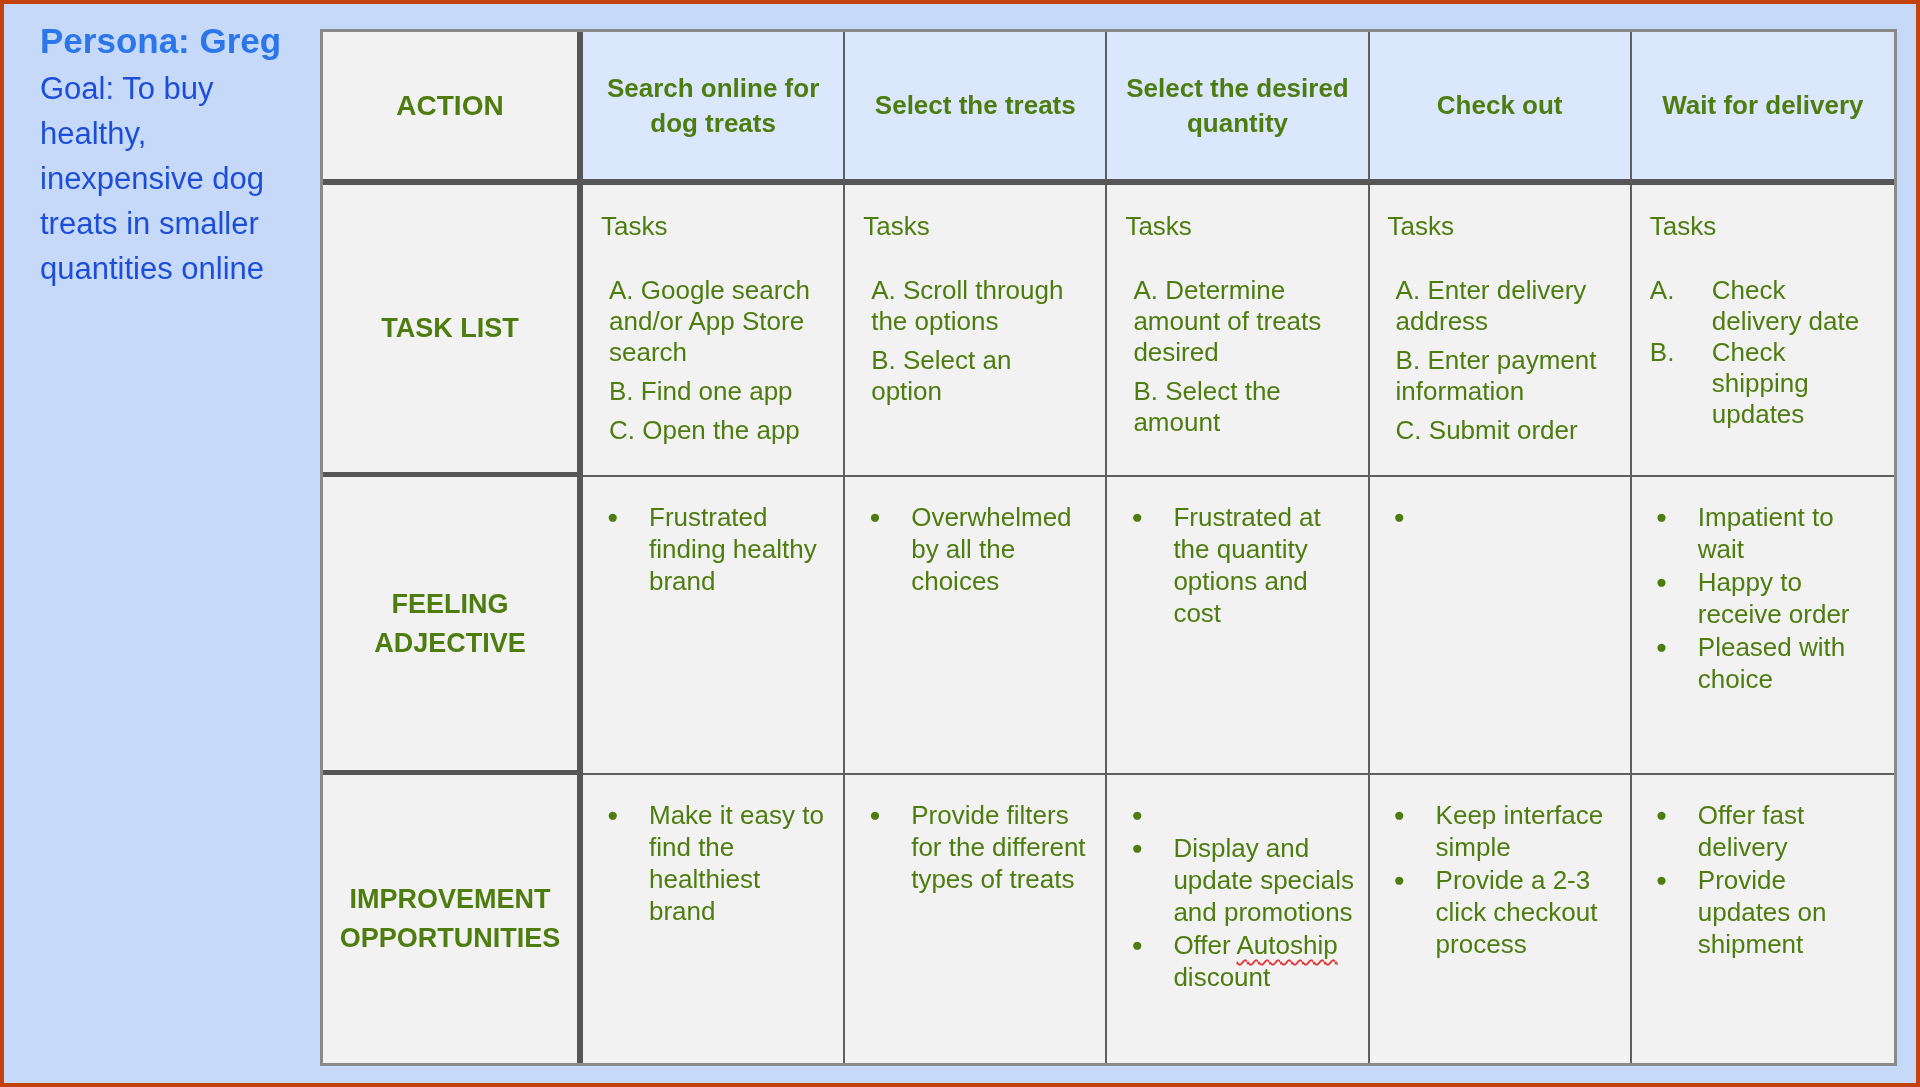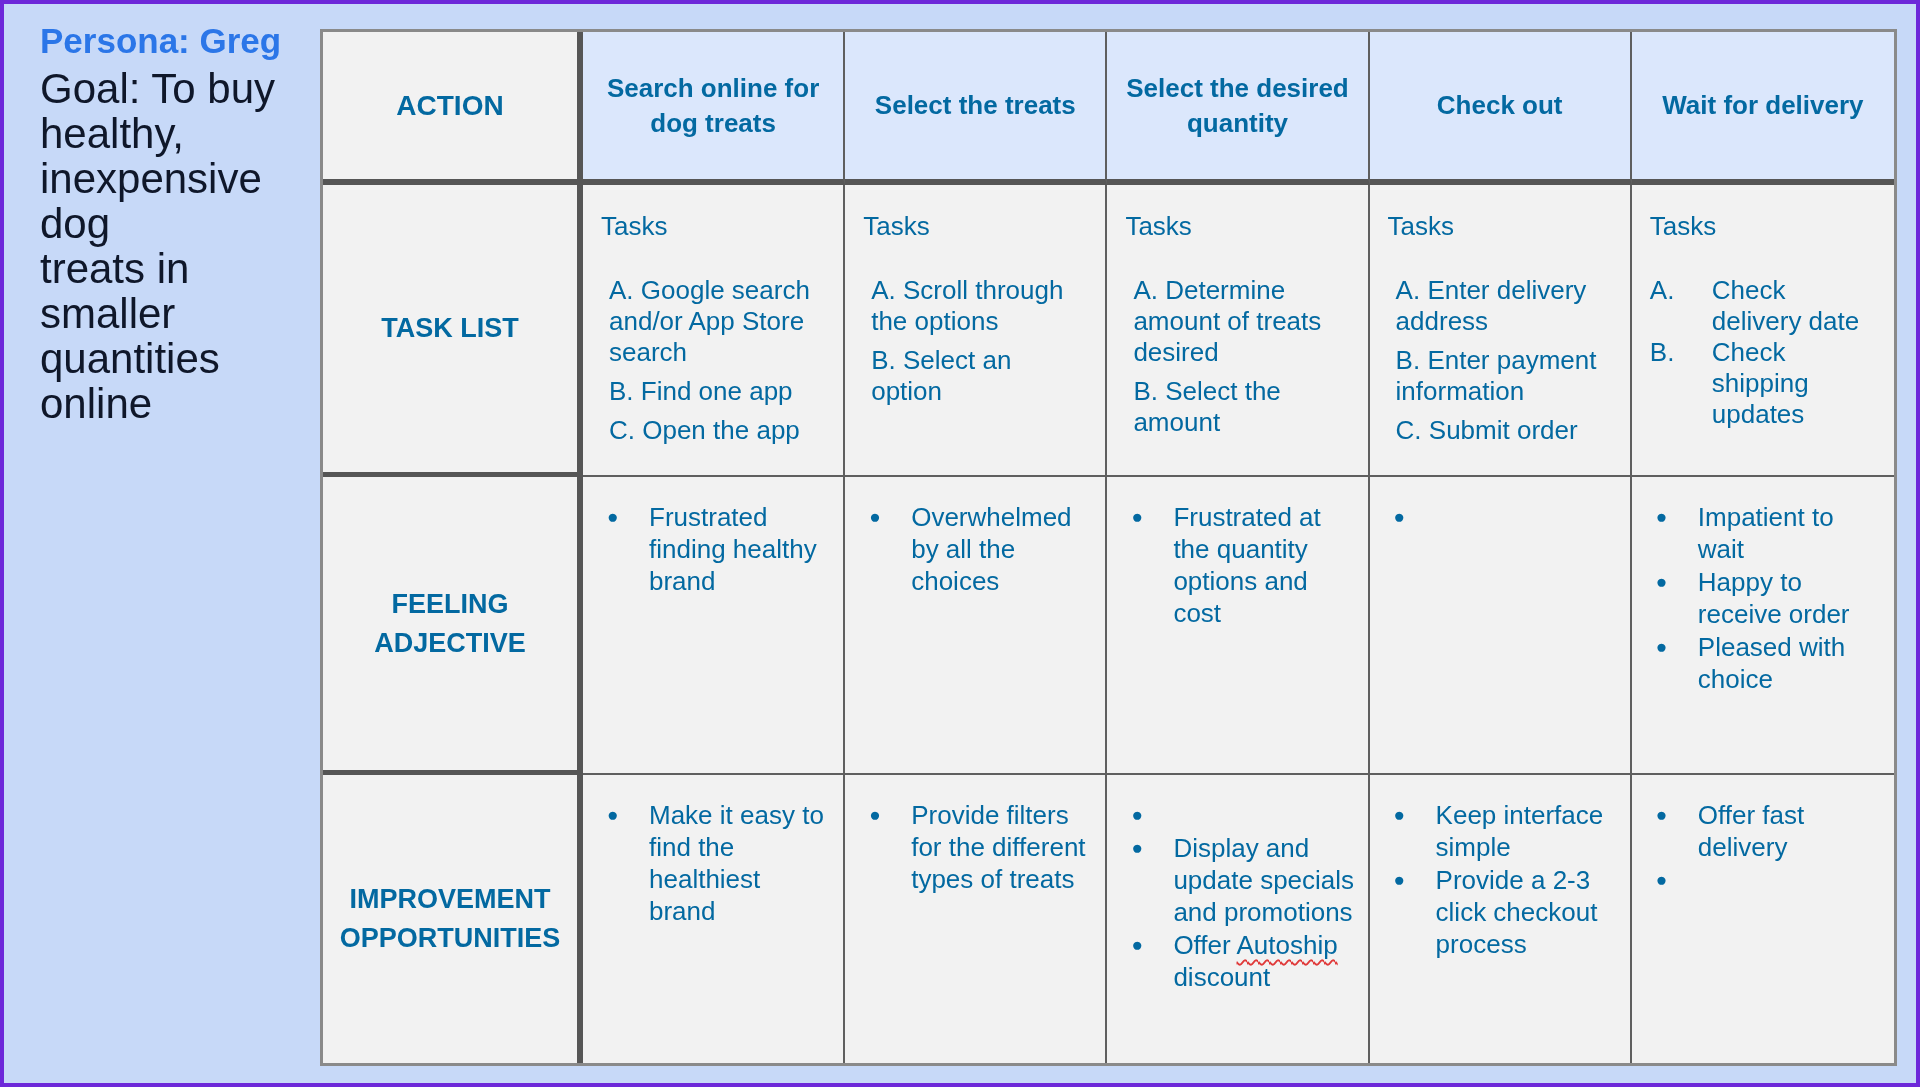--- a/index.html
+++ b/index.html
@@ -6,43 +6,43 @@
   body {
     width: 1920px; height: 1087px;
     font-family: "Liberation Sans", sans-serif;
     background: #c7d9f8;
   }
   #canvas {
     position: relative;
     width: 1920px; height: 1087px;
     box-sizing: border-box;
     background: #c7d9f8;
-    border: 4px solid #6d28d9;
+    border: 4px solid #c2410c;
     overflow: hidden;
   }
 
   
   .persona-panel { position: absolute; left: 36px; top: 14px; width: 278px; }
   .persona-title {
     font-size: 35px; font-weight: bold; color: #2b76e8;
     line-height: 46px; margin-bottom: 2px;
   }
-  .goal-line { font-size: 42px; color: #0f172a; line-height: 45px; }
+  .goal-line { font-size: 31px; color: #1d4ed8; line-height: 45px; }
 
   
   .journey-table {
     position: absolute; left: 316px; top: 25px;
     width: 1577px; height: 1037px;
     display: grid;
     grid-template-columns: 260px repeat(5, 1fr);
     grid-template-rows: 153px 292px 298px auto;
     border: 3px solid #8a8a8a;
     box-sizing: border-box;
     background: #f2f2f2;
-    color: #0369a1;
+    color: #4d7c0f;
   }
   .cell {
     box-sizing: border-box;
     border-right: 2px solid #5f5f5f;
     border-bottom: 2px solid #5f5f5f;
     background: #f2f2f2;
     overflow: hidden;
   }
   .col-first { border-right-width: 6px; border-right-color: #565656; }
   .col-last  { border-right: none; }
@@ -234,17 +234,18 @@
       </div>
     </div>
 
     <div class="cell bullet-cell col-last no-bottom">
       <div class="bullet-item">
         <span class="bullet-dot">●</span>
         <span class="bullet-text">Offer fast delivery</span>
       </div>
       <div class="bullet-item">
         <span class="bullet-dot">●</span>
+        <span class="bullet-text">Provide updates on shipment</span>
       </div>
     </div>
 
   </div>
 </div>
 
 </body></html>

